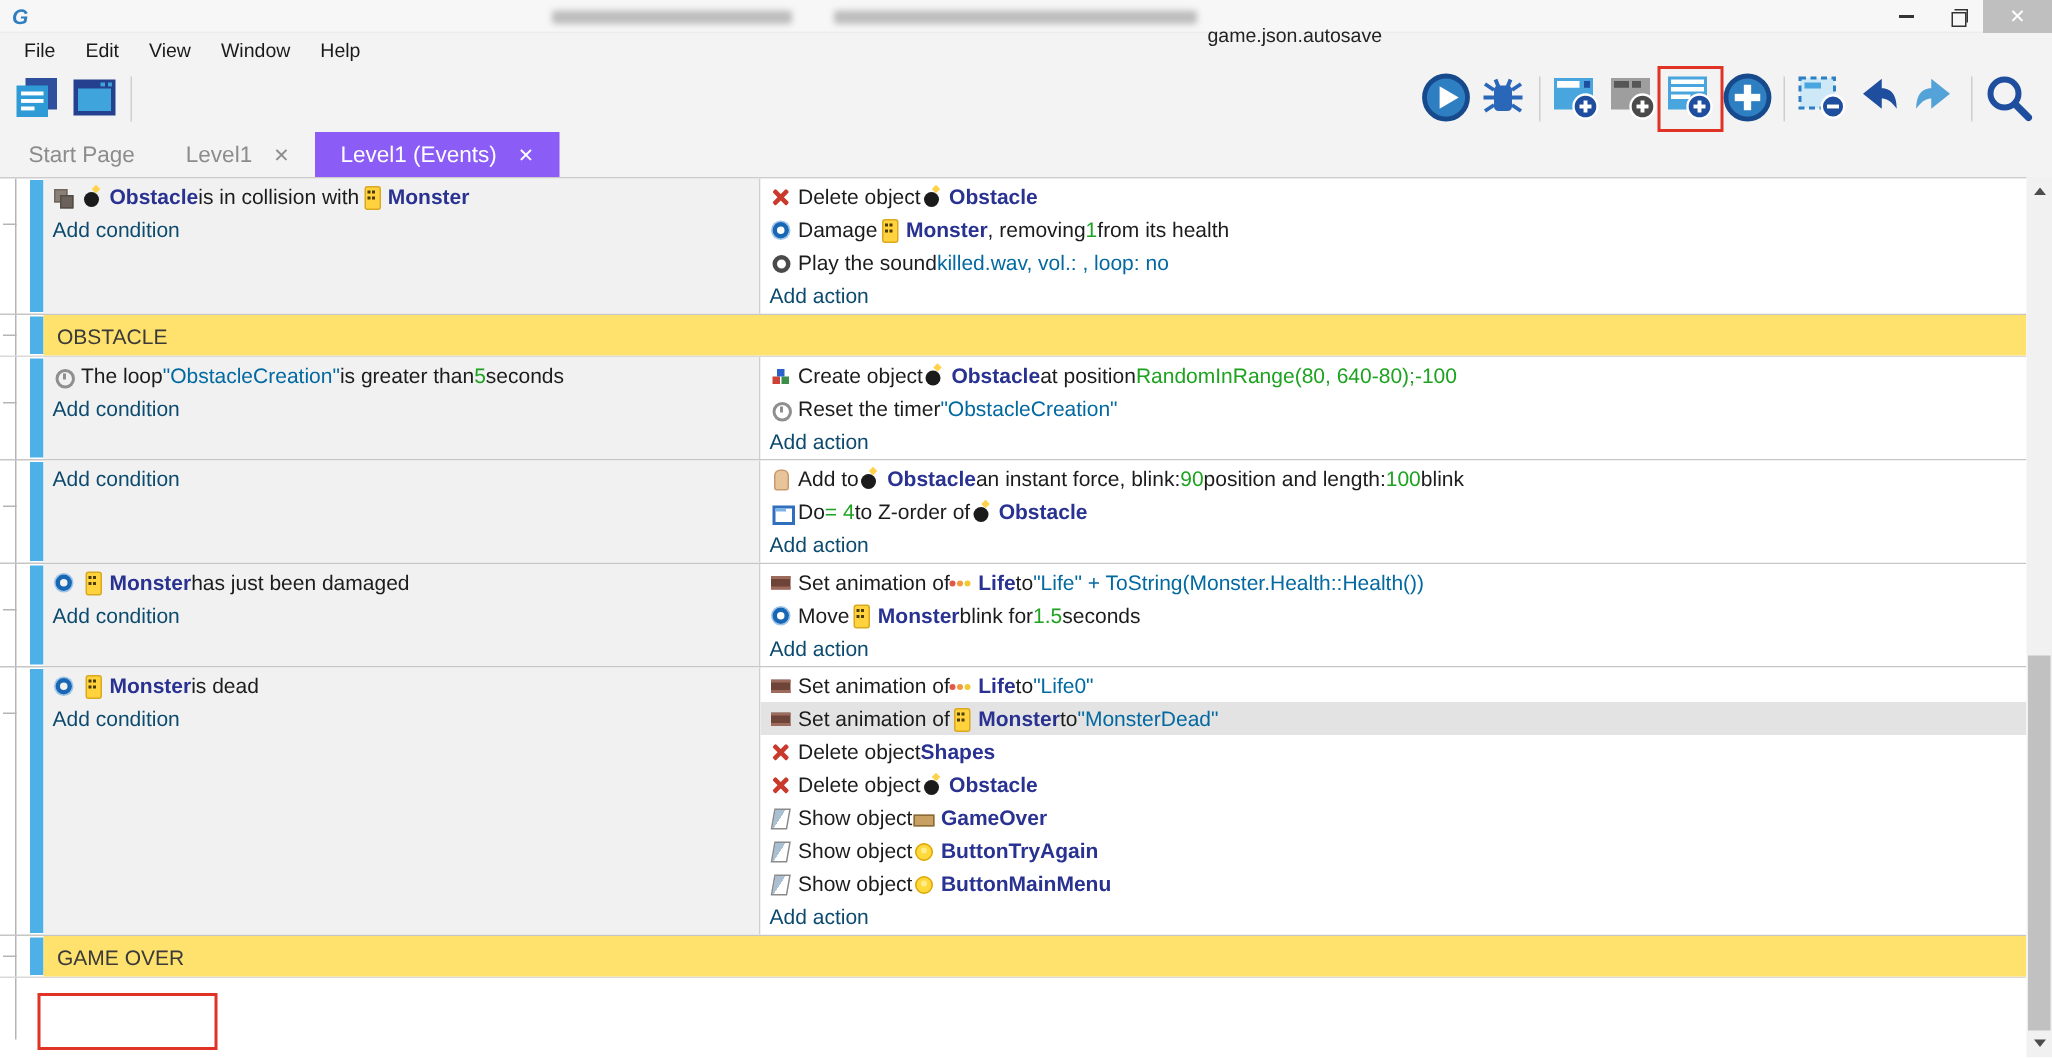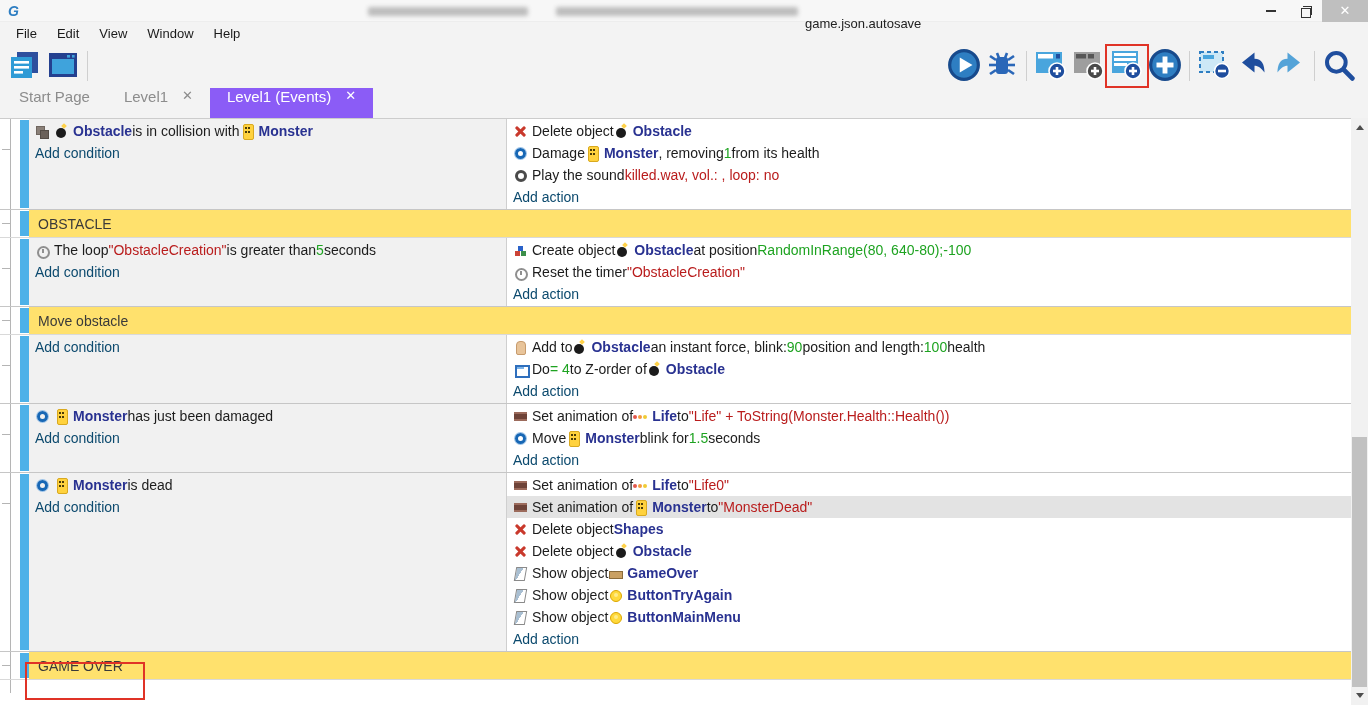--- a/index.html
+++ b/index.html
@@ -28,41 +28,41 @@
   
   .toolbar{height:44px;background:#f3f3f3;display:flex;align-items:center;padding:0 6px}
   .tb-left,.tb-right{display:flex;align-items:center}
   .tb-right{margin-left:auto;padding-right:4px}
   .tb-sep{width:1px;height:30px;background:#cfcfcf;margin:0 5px}
   .tb-btn{width:38px;height:38px;display:flex;align-items:center;justify-content:center;background:transparent;border:none;padding:0}
   .tb-hl{outline:2px solid #e03326;outline-offset:1px}
 
   
   .tabbar{height:30px;background:#f3f3f3;display:flex;align-items:stretch;padding-left:2px}
-  .tab{display:flex;align-items:flex-start;gap:14px;padding:0 17px;font-size:15px;color:#8c8c8c}
+  .tab{display:flex;align-items:center;gap:14px;padding:0 17px;font-size:15px;color:#8c8c8c}
   .tab .tab-close{font-size:13px;color:#8c8c8c}
   .tab.active{background:#8b5cf6;color:#fff}
   .tab.active .tab-close{color:#fff}
 
   
   .events{position:absolute;top:118px;left:0;right:17px;bottom:0;background:#fff;border-top:1px solid #cccccc;overflow:hidden}
   .tree-line{position:absolute;left:10px;top:0;width:1px;height:574px;background:#b5b5b5}
   .block{position:relative;display:flex;padding-left:20px}
   .tick{position:absolute;left:2px;width:9px;height:1px;background:#b5b5b5}
   .bar{width:9px;background:#4db1e8;margin:1px 0;flex:none}
   .event{border-bottom:1px solid #c6c6c6}
   .cols{flex:1;display:flex}
   .cond-col{width:478px;background:#f1f1f1;border-right:1px solid #cfcfcf;padding:1px 0;flex:none}
   .act-col{flex:1;background:#fff;padding:1px 0;min-width:0}
   .row{height:22px;font-size:14px;padding-left:6px;display:flex;align-items:center;white-space:nowrap;overflow:hidden}
   .row.hl{background:#e3e3e3}
   .seg-p{color:#1c1c1c}
   .seg-o{color:#293291;font-weight:bold}
   .seg-v{color:#1ea321}
-  .seg-s{color:#b91c1c}
+  .seg-s{color:#0369a1}
   .seg-ph{color:#0c4a6e}
   .comment{height:28px;border-bottom:1px solid #d9d9d9}
   .comment-body{flex:1;background:#ffe16d;display:flex;align-items:center;padding-left:9px;font-size:14px;color:#3a3a3a}
 
   
   .icon{display:inline-block;width:15px;height:15px;margin-right:4px;flex:none;position:relative}
   .i-collision::before{content:"";position:absolute;left:1px;top:2px;width:7px;height:7px;background:#8a8078;border:1px solid #6f665f}
   .i-collision::after{content:"";position:absolute;left:5px;top:6px;width:7px;height:7px;background:#6b615a;border:1px solid #544c46}
   .i-bomb::before{content:"";position:absolute;left:2px;top:4px;width:10px;height:10px;border-radius:50%;background:#1b1b1b}
   .i-bomb::after{content:"";position:absolute;left:8px;top:0;width:4px;height:4px;background:#ffd24a;transform:rotate(45deg)}
@@ -327,45 +327,40 @@
             <span class="icon i-timer"></span>
             <span class="seg-p">Reset the timer </span>
             <span class="seg-s">"ObstacleCreation"</span>
           </div>
           <div class="row">
             <span class="seg-ph">Add action</span>
           </div>
         </div>
       </div>
     </div>
-    <div class="block comment">
-      <div class="tick" style="top: 13px;"></div>
-      <div class="bar"></div>
-      <div class="comment-body">Move obstacle</div>
-    </div>
     <div class="block event">
       <div class="tick" style="top: 30px;"></div>
       <div class="bar"></div>
       <div class="cols">
         <div class="cond-col">
           <div class="row">
             <span class="seg-ph">Add condition</span>
           </div>
         </div>
         <div class="act-col">
           <div class="row">
             <span class="icon i-force"></span>
             <span class="seg-p">Add to </span>
             <span class="icon i-bomb"></span>
             <span class="seg-o">Obstacle</span>
             <span class="seg-p"> an instant force, blink: </span>
             <span class="seg-v">90</span>
             <span class="seg-p"> position and length: </span>
             <span class="seg-v">100</span>
-            <span class="seg-p"> health</span>
+            <span class="seg-p"> blink</span>
           </div>
           <div class="row">
             <span class="icon i-zorder"></span>
             <span class="seg-p">Do </span>
             <span class="seg-v">= 4</span>
             <span class="seg-p"> to Z-order of </span>
             <span class="icon i-bomb"></span>
             <span class="seg-o">Obstacle</span>
           </div>
           <div class="row">

